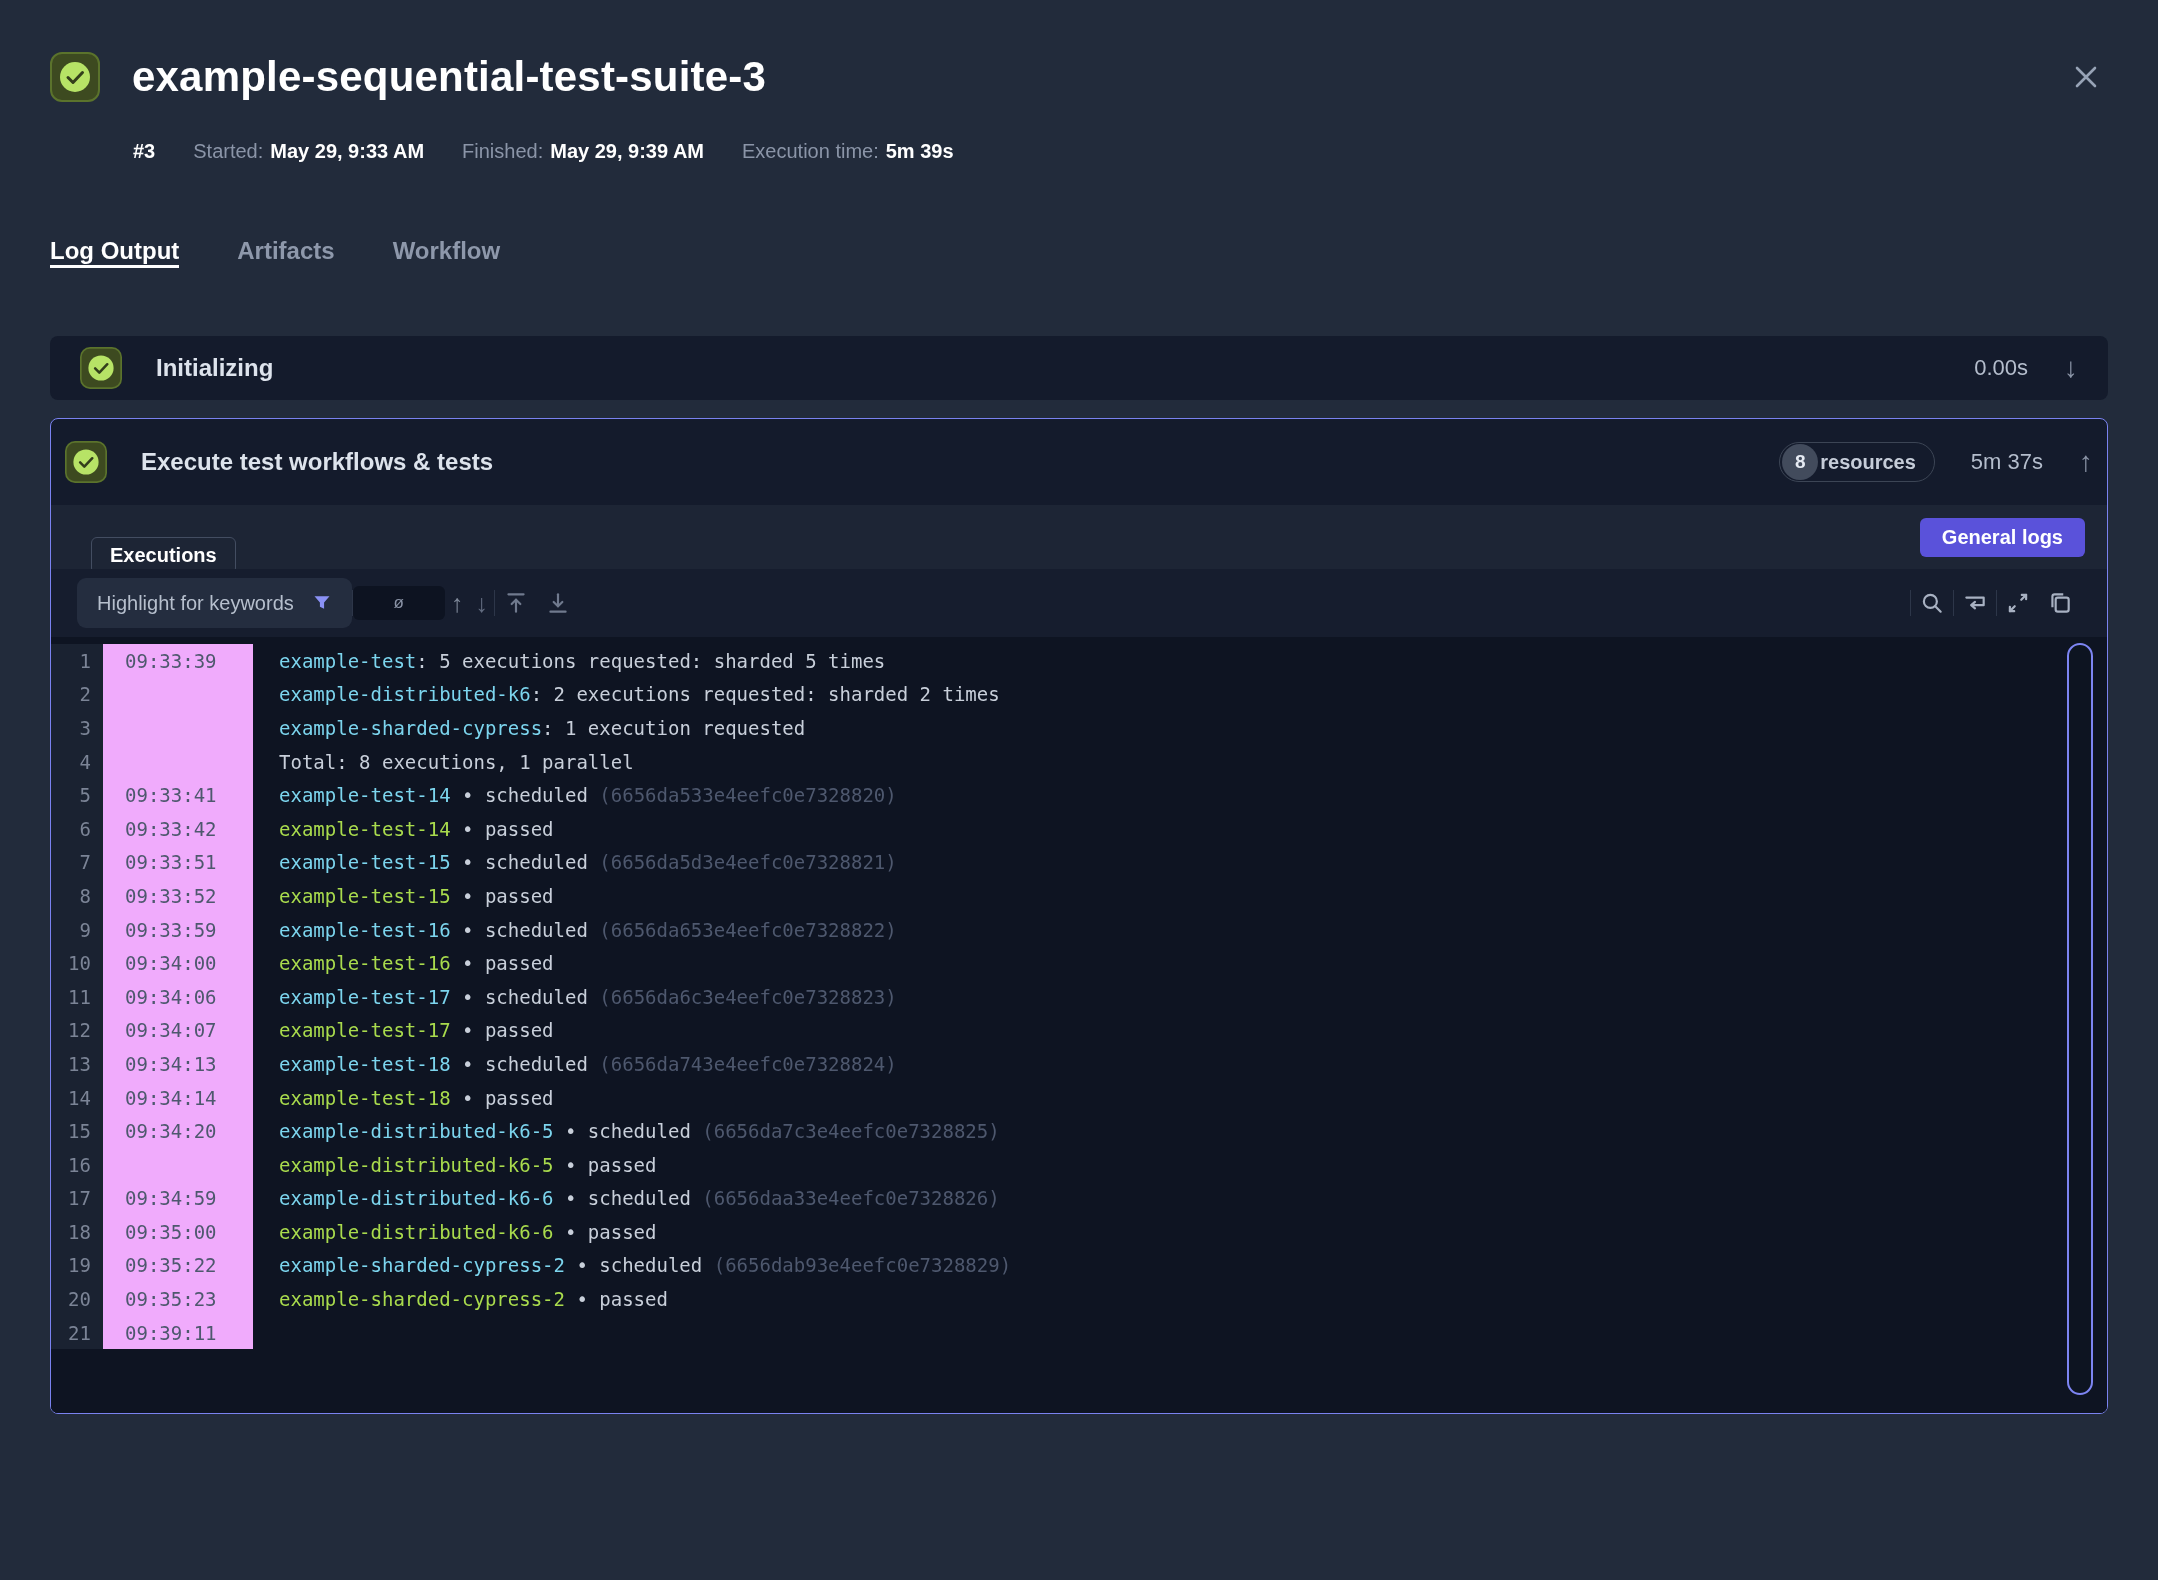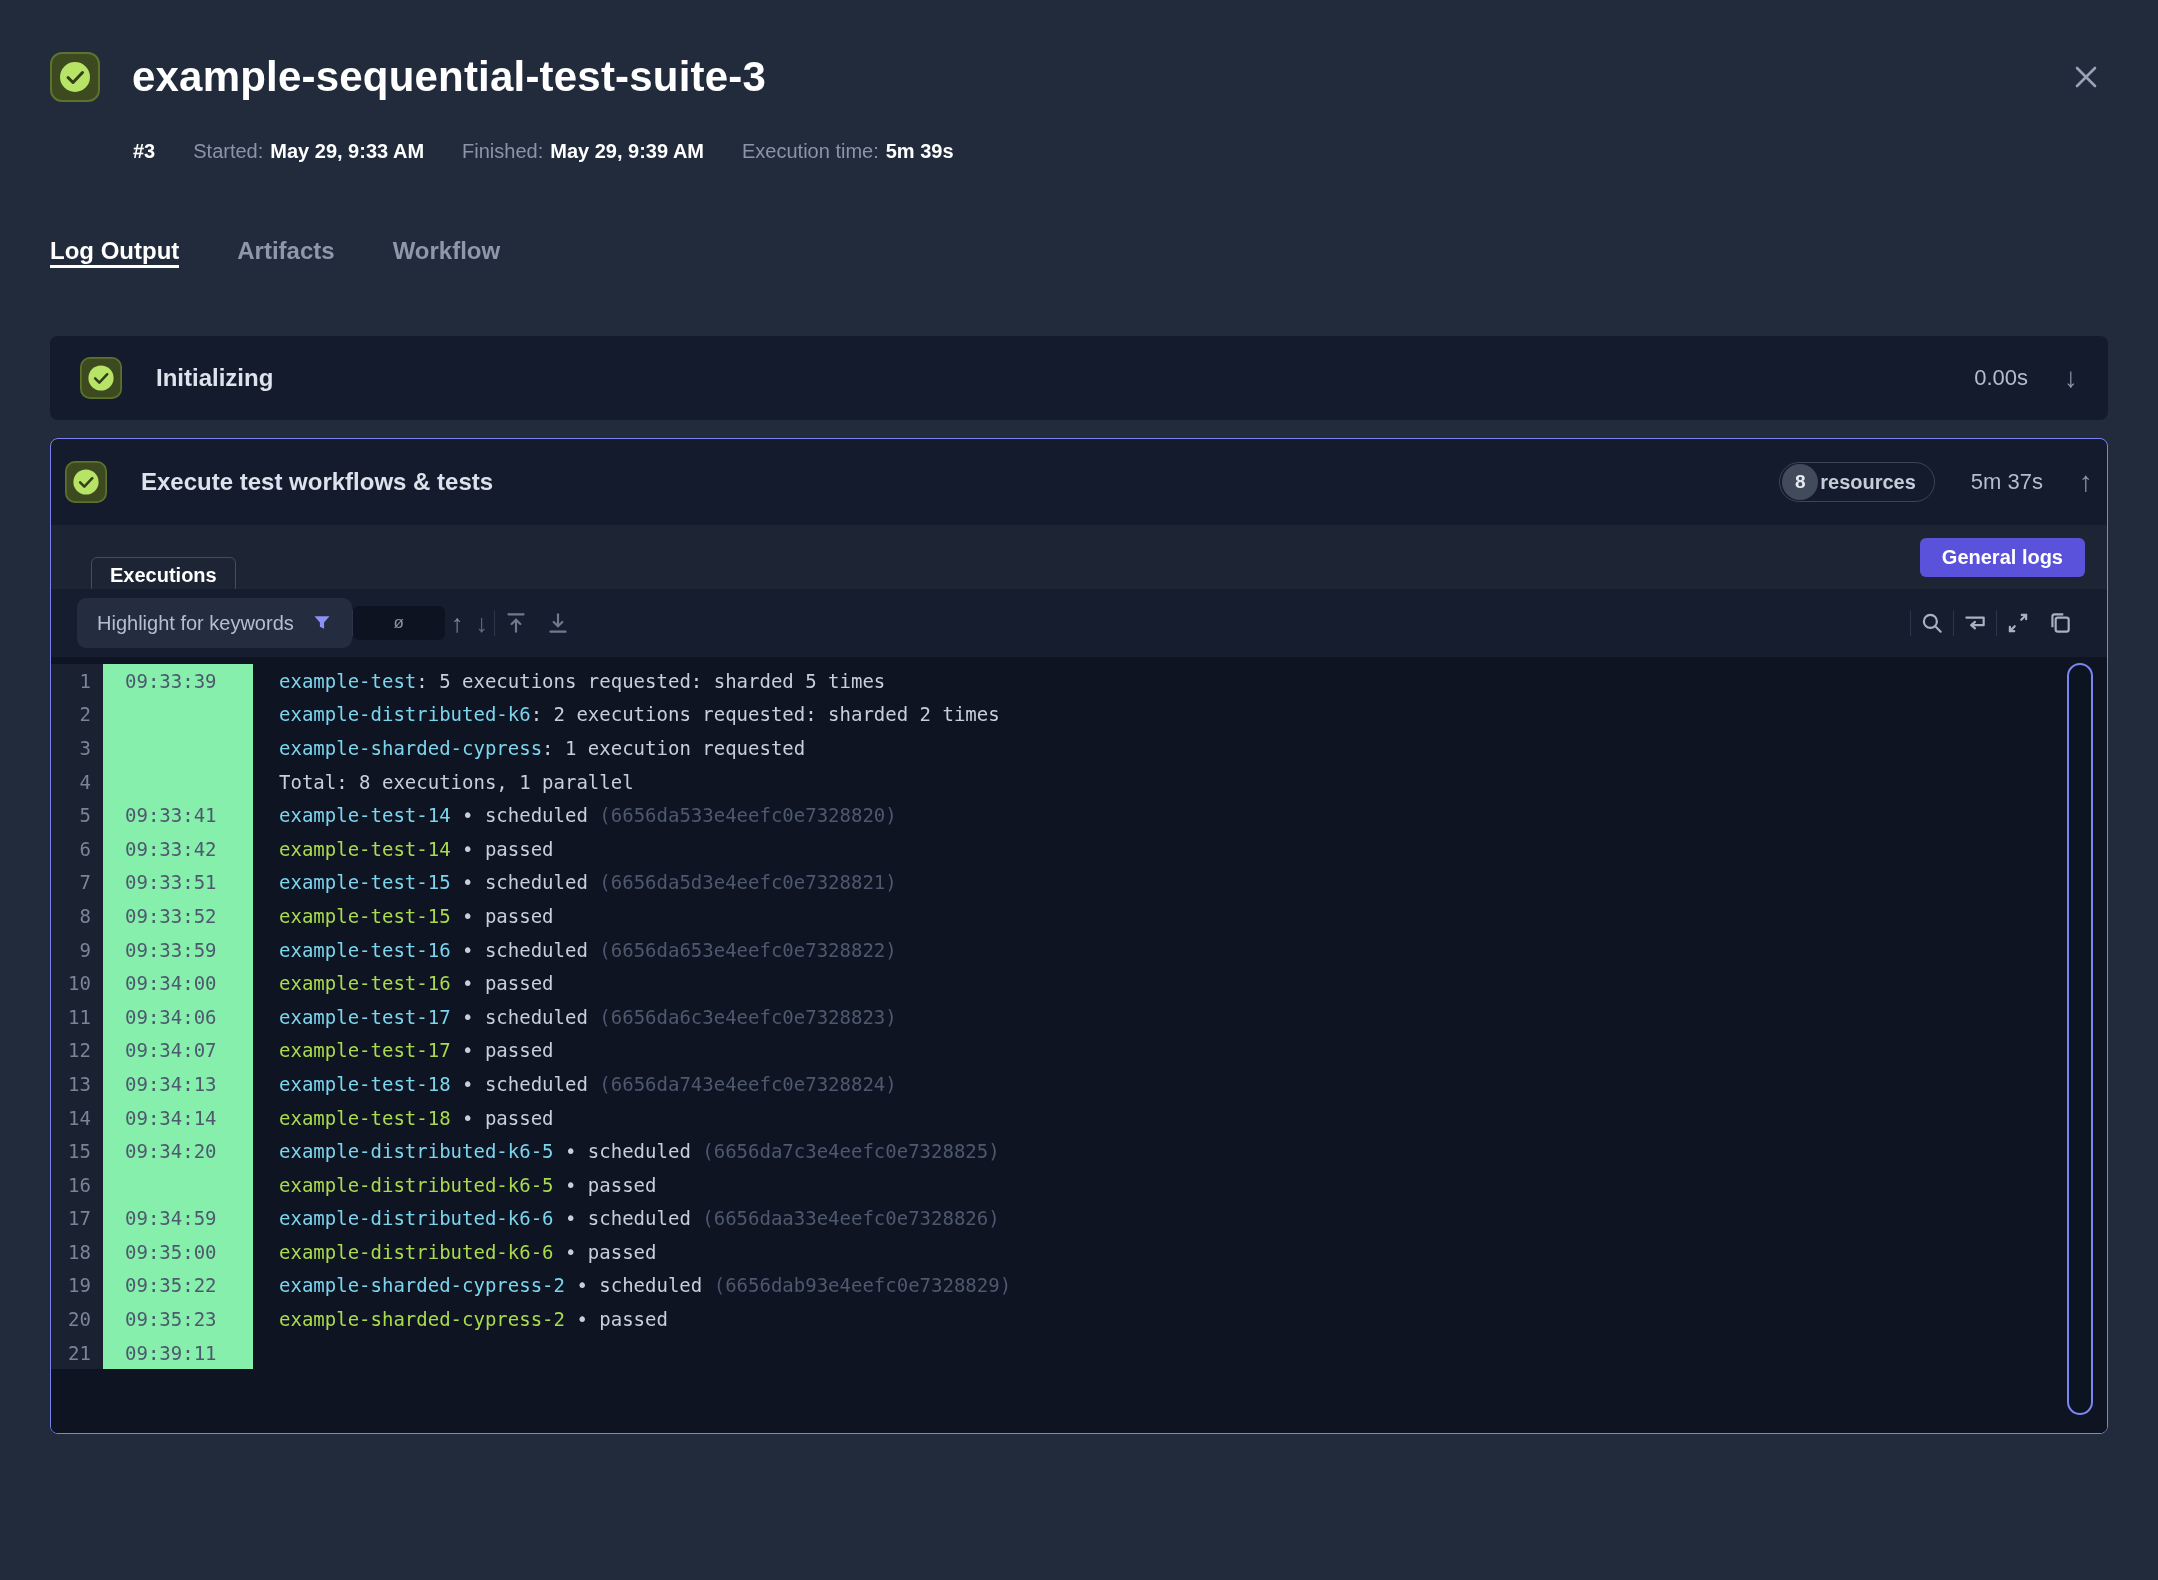--- a/index.html
+++ b/index.html
@@ -23,21 +23,21 @@
   .meta-pair { color:#8b95a8; }
   .meta-pair b { color:#ffffff; font-weight:700; margin-left:7px; }
 
   
   .tabs { display:flex; gap:58px; margin-top:74px; }
   .tab { font-size:24px; font-weight:700; color:#8e98ab; border-bottom:3px solid transparent; cursor:pointer; }
   .tab.active { color:#ffffff; border-bottom-color:#ffffff; }
 
   
   .panel { background:#141b2c; border-radius:8px; }
-  .init-panel { margin-top:68px; height:84px; display:flex; align-items:center; padding:0 30px; }
+  .init-panel { margin-top:68px; height:64px; display:flex; align-items:center; padding:0 30px; }
   .sec-icon { width:42px; height:42px; flex:0 0 auto; }
   .sec-title { margin-left:34px; font-size:24px; font-weight:600; color:#dde3ec; }
   .sec-right { margin-left:auto; display:flex; align-items:center; gap:36px; }
   .sec-duration { font-size:22px; color:#b4bdcc; }
   .sec-arrow { font-size:28px; color:#8b95a7; cursor:pointer; line-height:1; }
 
   .exec-panel { margin-top:18px; height:996px; border:1px solid #7a82f0; display:flex; flex-direction:column; overflow:hidden; }
   .exec-header { height:86px; display:flex; align-items:center; padding:0 14px; flex:0 0 auto; }
   .res-badge { display:flex; align-items:center; border:1px solid #3c4555; border-radius:22px; height:40px; padding-right:18px; }
   .res-count { width:36px; height:36px; margin:2px; border-radius:50%; background:#424b5c; color:#e6ebf3; font-size:19px; font-weight:700; display:flex; align-items:center; justify-content:center; }
@@ -57,21 +57,21 @@
   .tb-arrow { font-size:25px; line-height:1; cursor:pointer; padding:0 6px; }
   .tb-arrow.up { color:#7e8899; }
   .tb-arrow.down { color:#626c80; }
   .tb-icon { display:flex; align-items:center; justify-content:center; cursor:pointer; padding:0 8px; }
   .tb-spacer { flex:1; }
 
   
   .log-body { flex:1; background:#0e1422; font-family:"DejaVu Sans Mono", monospace; font-size:19px; position:relative; padding-top:7px; }
   .log-row { display:flex; height:33.6px; align-items:center; }
   .ln { width:52px; flex:0 0 auto; text-align:right; padding-right:12px; color:#7b8496; background:#1a2231; height:100%; display:flex; align-items:center; justify-content:flex-end; }
-  .ts { width:150px; flex:0 0 auto; padding-left:22px; color:#4e586e; background:#86efac; height:100%; display:flex; align-items:center; }
+  .ts { width:150px; flex:0 0 auto; padding-left:22px; color:#4e586e; background:#f0abfc; height:100%; display:flex; align-items:center; }
   .lc { padding-left:26px; white-space:pre; }
   .p-cyan { color:#7cd5ee; }
   .p-lime { color:#a9db4d; }
   .p-text { color:#c8cfda; }
   .p-dim  { color:#4e586e; }
 
   .log-scrollbar { position:absolute; right:14px; top:6px; bottom:18px; width:26px; border:2px solid #7d85f3; border-radius:14px; background:rgba(13,19,33,0.4); cursor:pointer; }
 
   svg.icon { display:block; }
 </style>

